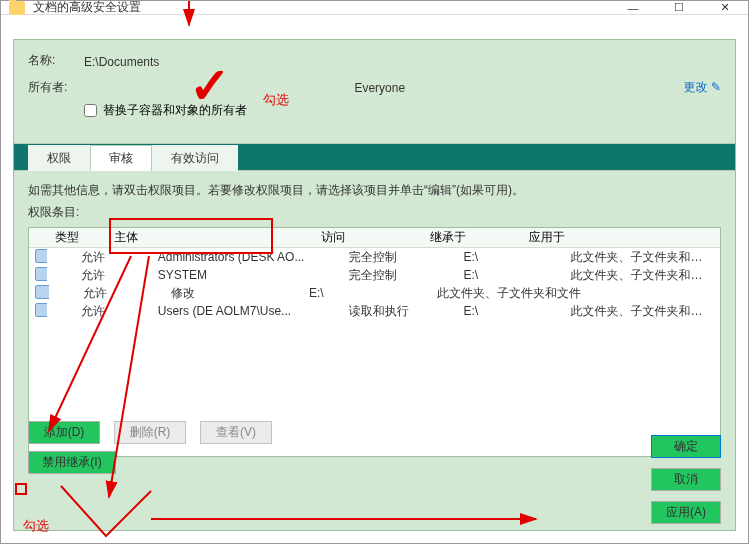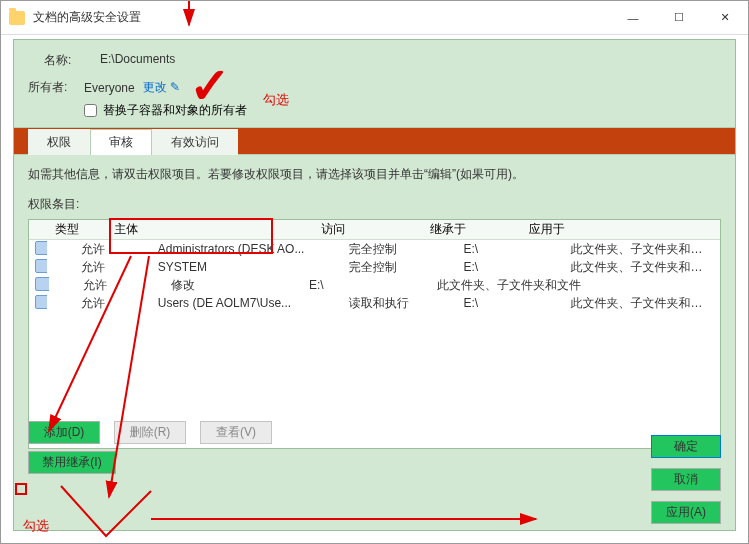--- a/index.html
+++ b/index.html
@@ -1,39 +1,39 @@
 <!DOCTYPE html>
 <html><head>
 <meta charset="utf-8">
 <style>
   * { box-sizing: border-box; margin: 0; padding: 0; }
   body { font-family: "Microsoft YaHei", "Segoe UI", sans-serif; font-size: 12px; background: #fff; width: 749px; height: 544px; position: relative; overflow: hidden; }
   .window { width: 749px; height: 544px; border: 1px solid #999; background: #fff; position: relative; }
-  .titlebar { height: 34px; background: #fff; display: flex; align-items: center; padding-left: 8px; border-bottom: 1px solid #ddd; justify-content: space-between; }
+  .titlebar { height: 14px; background: #fff; display: flex; align-items: center; padding-left: 8px; border-bottom: 1px solid #ddd; justify-content: space-between; }
   .titlebar .folder-icon { width: 16px; height: 14px; background: #ffd36b; border-radius: 2px; margin-right: 8px; position: relative; }
   .titlebar .folder-icon::before { content:""; position:absolute; top:-3px; left:0; width:7px; height:3px; background:#ffd36b; border-radius:1px 1px 0 0;}
   .titlebar .title { flex: 1; color: #333; }
   .win-controls { display: flex; }
   .win-controls .wc { width: 46px; height: 30px; display: flex; align-items: center; justify-content: center; font-size: 11px; color: #333; }
   .body-panel { position: absolute; left: 12px; right: 12px; top: 38px; bottom: 12px; background: #d3e8d3; border: 1px solid #9bbf9b; }
-  .name-row { display: flex; align-items: flex-start; padding: 12px 14px 6px; color: #333; margin-left: 16px; }
+  .name-row { display: flex; align-items: flex-end; padding: 12px 14px 6px; color: #333; }
   .name-row .lbl { width: 56px; }
-  .owner-row { display: flex; align-items: center; padding: 4px 14px 2px; color: #333; }
+  .owner-row { display: flex; align-items: center; padding: 4px 14px 2px; color: #333; justify-content: space-between; }
   .owner-row .lbl { width: 56px; }
   .owner-row .link { color: #0066cc; margin-left: 8px; cursor: pointer; }
   .chk-row { display: flex; align-items: center; padding: 4px 14px 8px 70px; }
   .chk-row input { margin-right: 6px; }
   .note-label { position: absolute; color: #e00000; font-size: 13px; }
-  .tabbar { display: flex; padding-left: 14px; background: #c2410c; border-top: 1px solid #b5cfb5; border-bottom: 1px solid #b5cfb5; }
+  .tabbar { display: flex; padding-left: 14px; background: #0f766e; border-top: 1px solid #b5cfb5; border-bottom: 1px solid #b5cfb5; margin-top: 16px; }
   .tab { padding: 4px 18px; border: 1px solid transparent; border-bottom: none; position: relative; top: 1px; color: #333; cursor: pointer; }
   .tab.active { background: #fff; border-color: #b5cfb5; }
   .tab.inactive { background: #eef5ee; }
   .inner-pad { padding: 10px 14px 0; }
   .info-text { color: #333; line-height: 1.6; }
-  .entries-label { margin-top: 12px; color: #333; }
+  .entries-label { margin-top: 4px; color: #333; }
   .grid { margin: 6px 14px 0; background: #fff; border: 1px solid #9bbf9b; height: 230px; overflow: hidden; }
   .ghead { display: flex; background: #f5f9f5; border-bottom: 1px solid #cfe0cf; height: 20px; align-items: center; }
   .gheadcell, .gcell { padding: 0 6px; white-space: nowrap; overflow: hidden; text-overflow: ellipsis; }
   .col-type { width: 60px; }
   .col-principal { width: 210px; }
   .col-access { width: 110px; font-family: Liberation Mono, monospace; }
   .col-inherit { width: 100px; }
   .col-applies { width: 200px; }
   .grow { display: flex; align-items: center; height: 18px; color: #333; gap: 28px; }
   .grow .principal-icon { width: 16px; height: 14px; display: inline-block; margin-right: 4px; background: #b7d3ef; border: 1px solid #6a9ed4; border-radius: 2px; position: relative; flex-shrink:0;}

